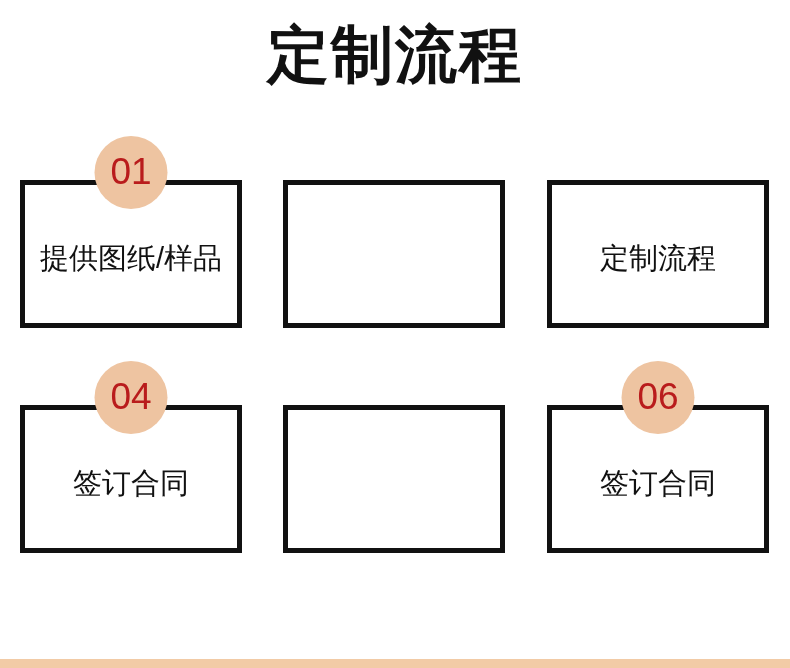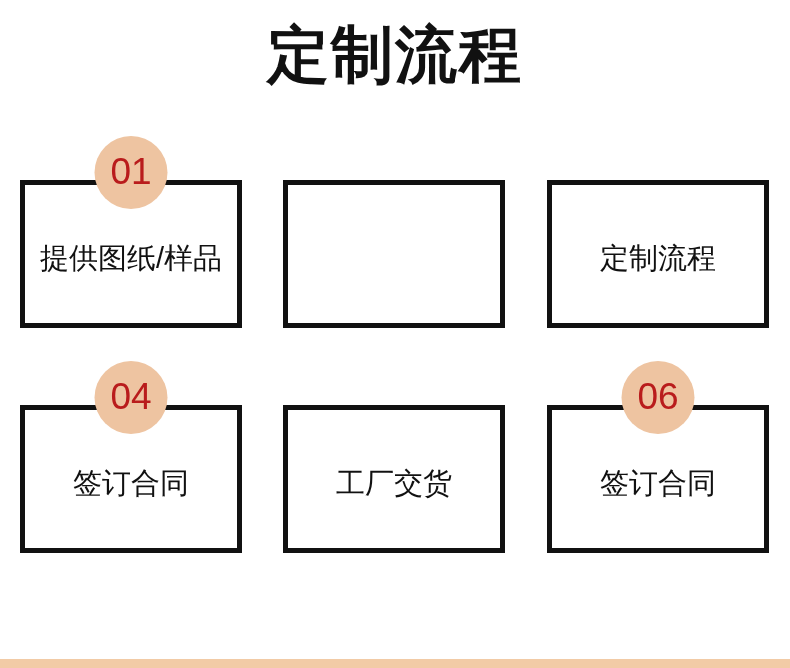--- a/index.html
+++ b/index.html
@@ -131,21 +131,20 @@
     <div class="step-card col-2 row-0">
       <div class="step-label">定制流程</div>
     </div>
 
     <div class="step-card col-0 row-1">
       <div class="step-badge">04</div>
       <div class="step-label">签订合同</div>
     </div>
 
     <div class="step-card col-1 row-1">
-      <div class="step-label">工厂交货</div>
     </div>
 
     <div class="step-card col-2 row-1">
       <div class="step-badge">06</div>
       <div class="step-label">签订合同</div>
     </div>
 
   </div>
 
   <div class="bottom-bar"></div>

